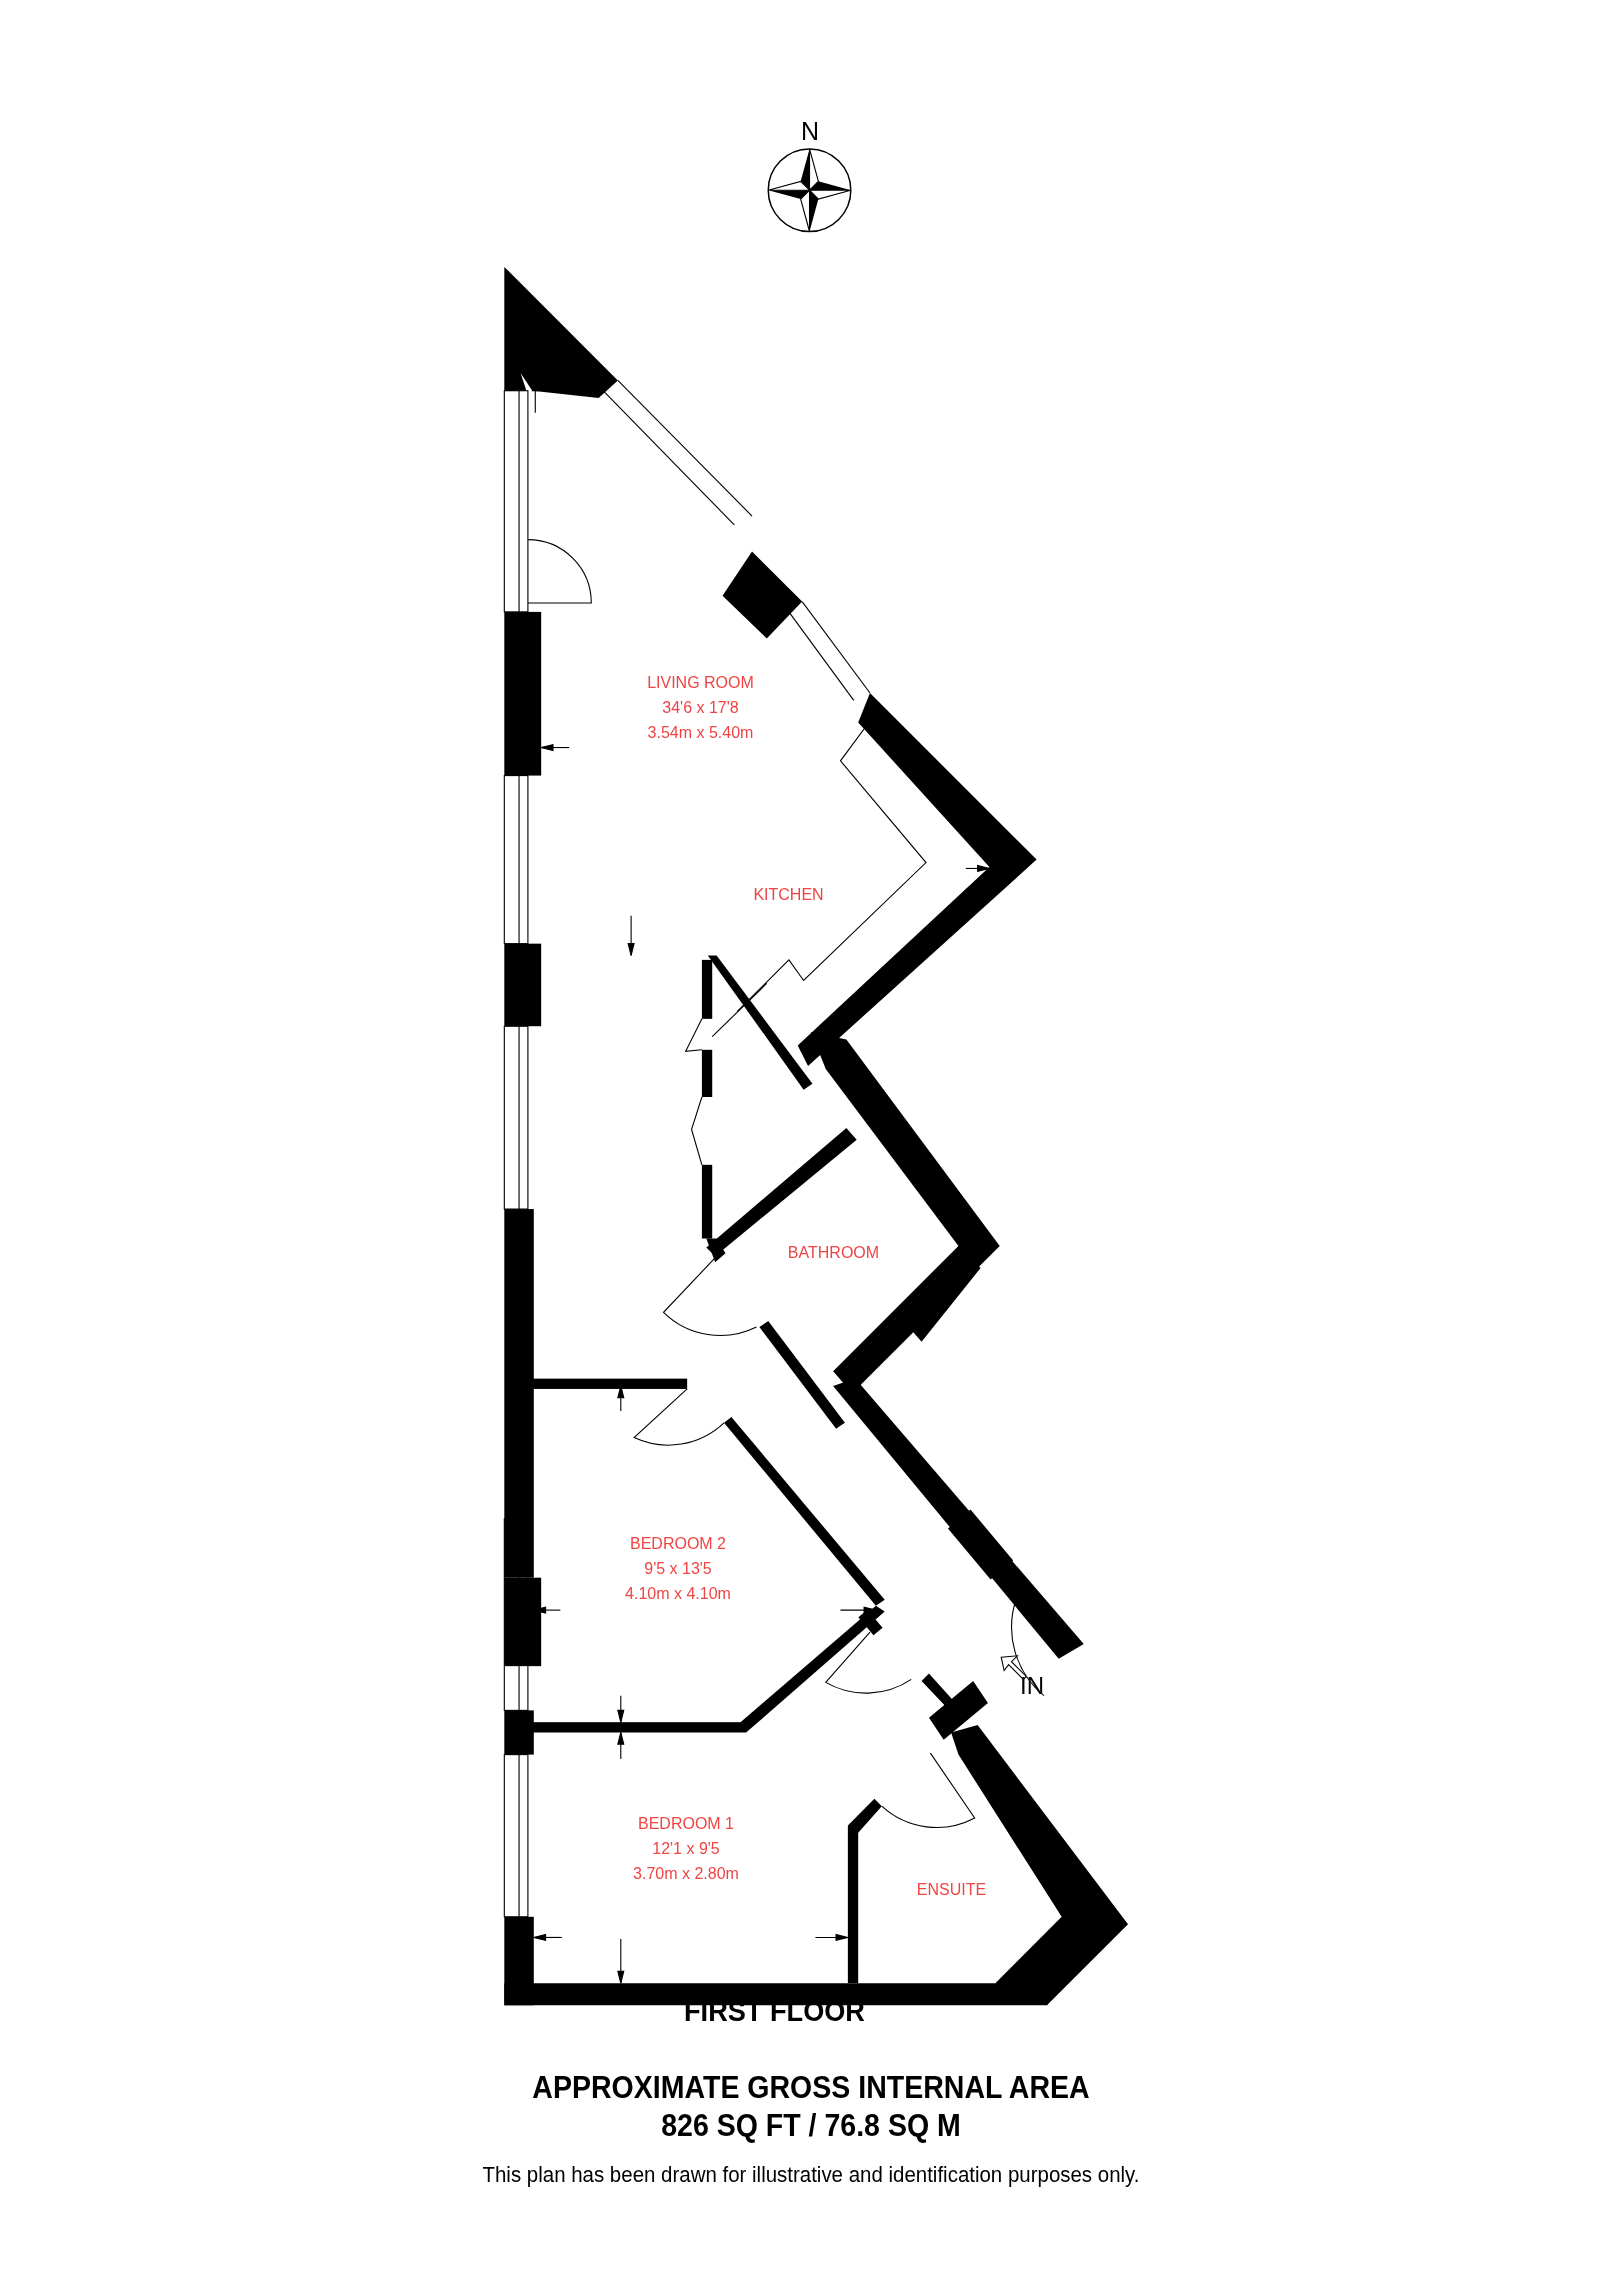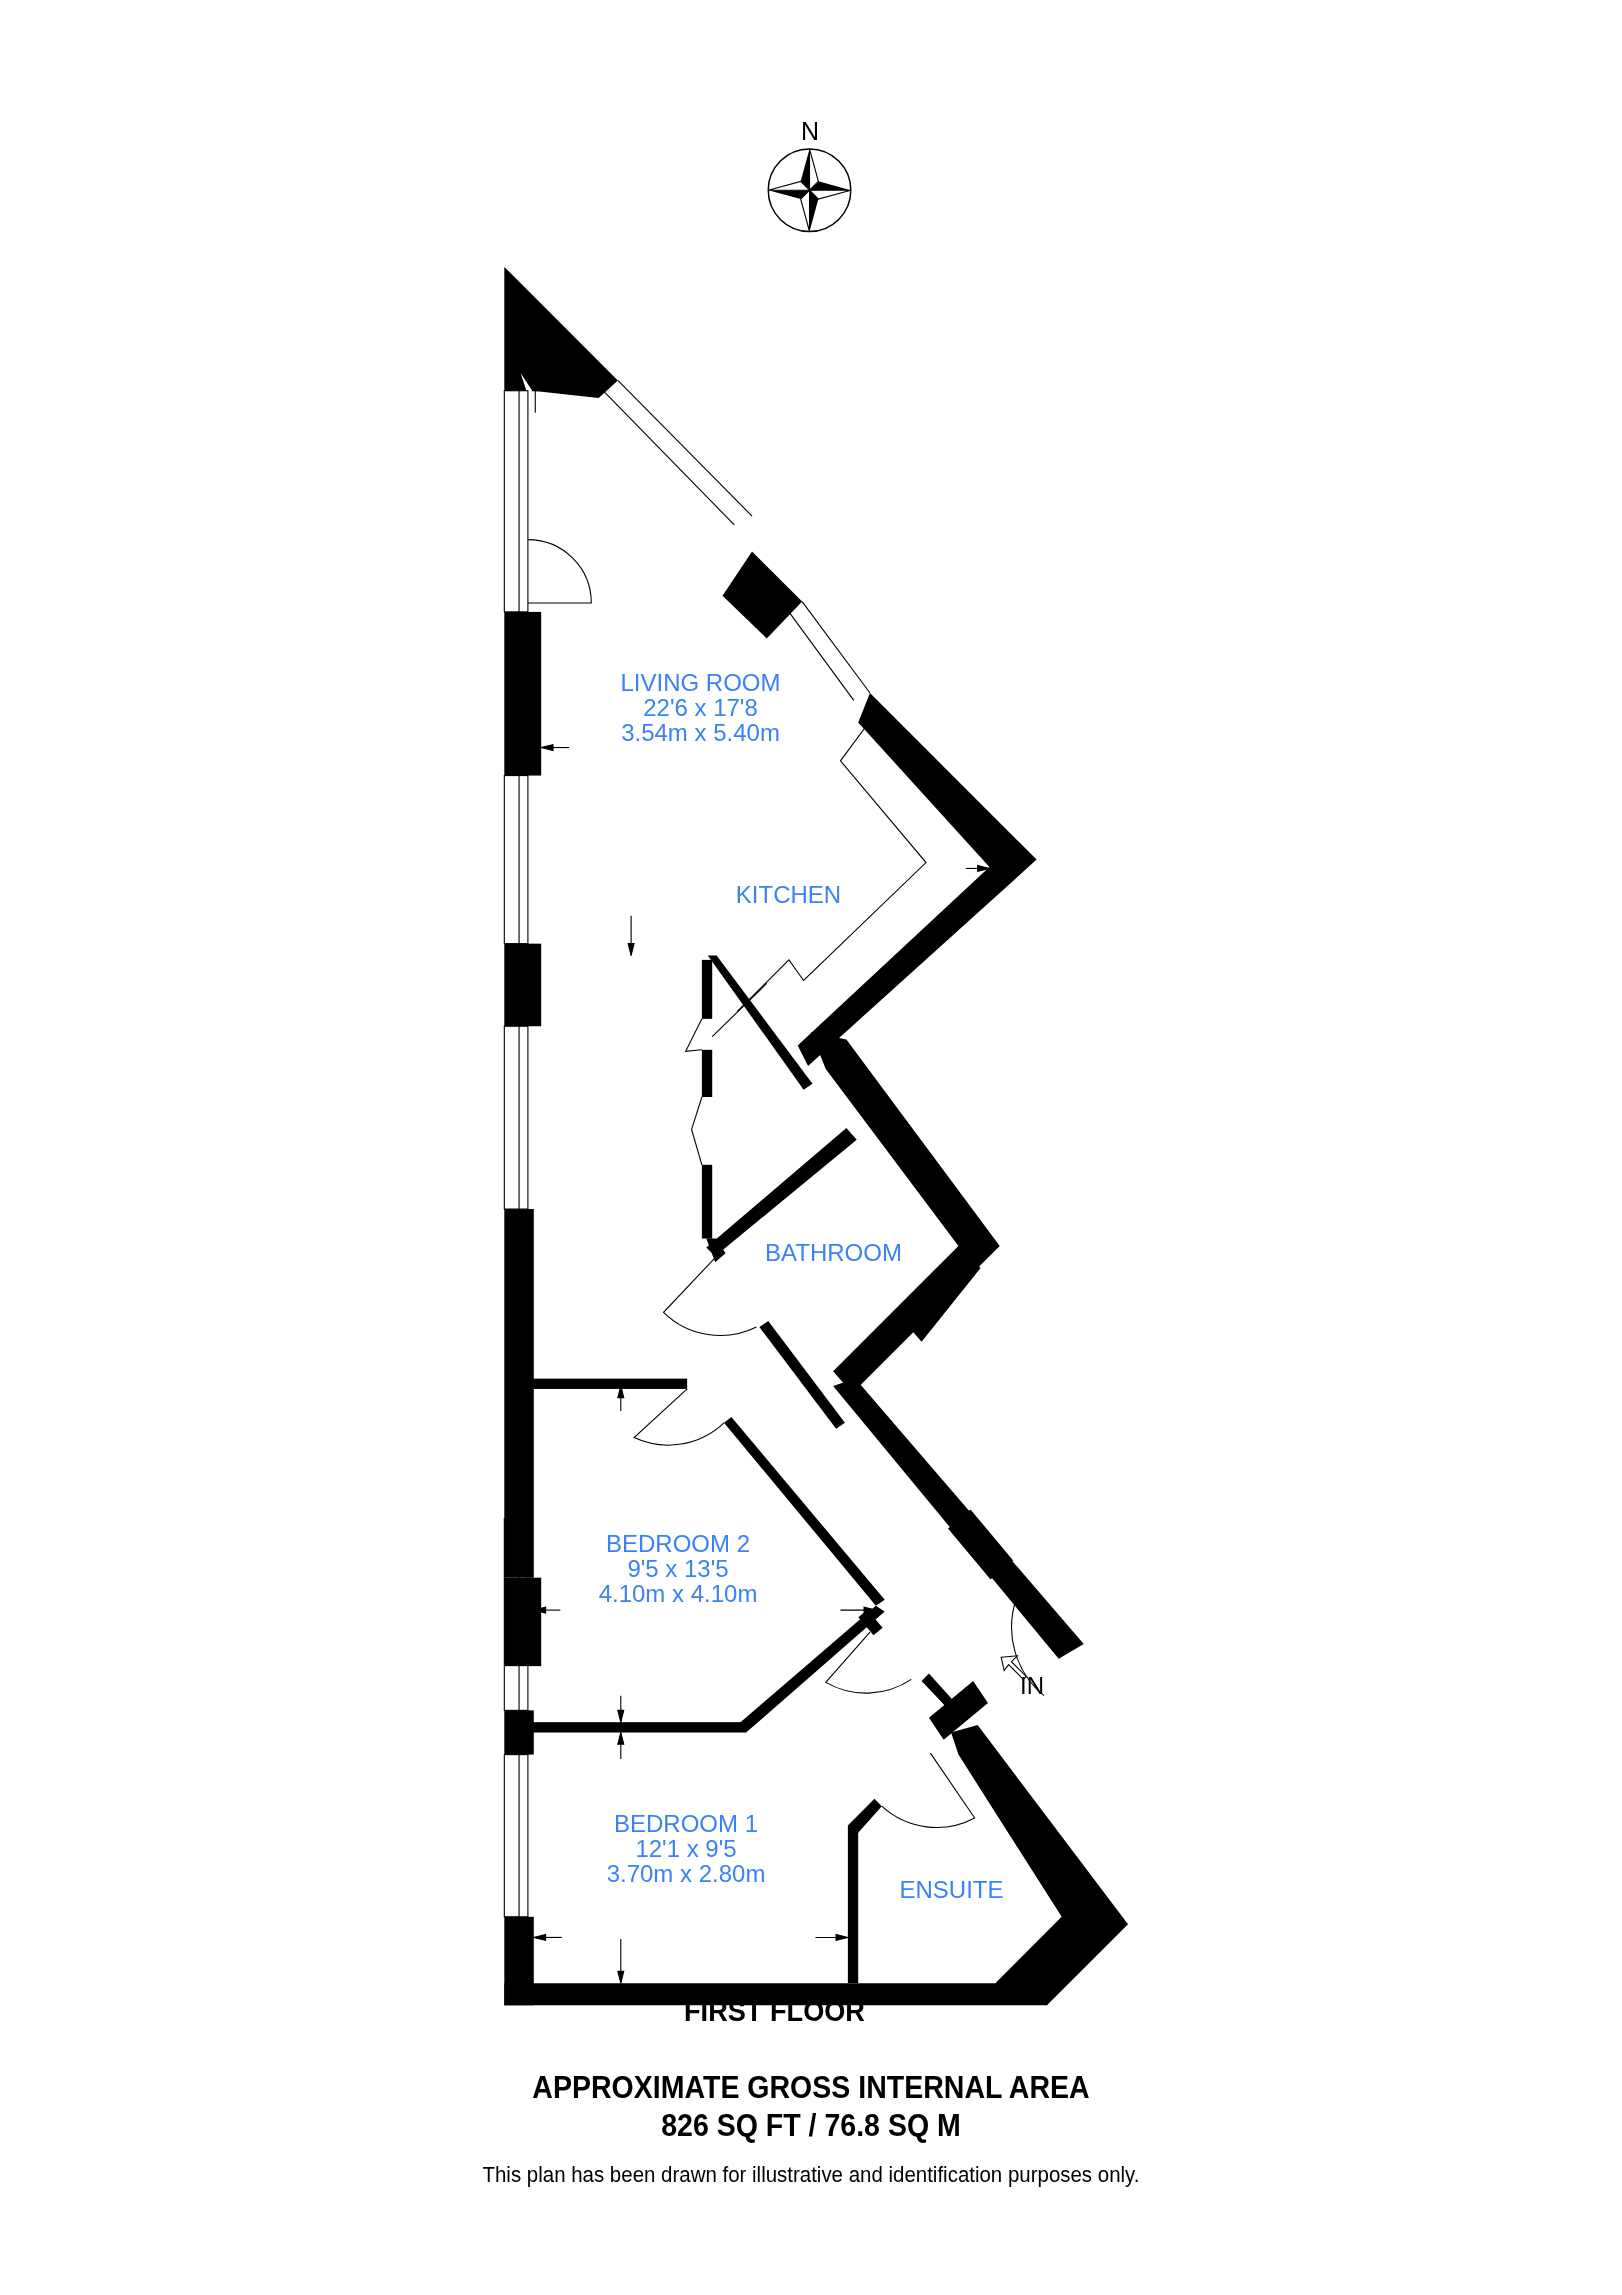--- a/index.html
+++ b/index.html
@@ -1,18 +1,18 @@
 <!DOCTYPE html>
 <html style="font-size:11.8px"><head>
 <meta charset="utf-8">
 <style>
   html, body { margin: 0; padding: 0; background: #ffffff; }
   body { width: 1622px; height: 2295px; position: relative; overflow: hidden; font-family: "Liberation Sans", sans-serif; color: #000; }
   svg.plan { position: absolute; left: 0; top: 0; width: 1622px; height: 2295px; }
-  .room-label { position: absolute; text-align: center; font-size: 24px; line-height: 25px; color: #3b82f6; font-family: "Liberation Sans", sans-serif; }
+  .room-label { position: absolute; text-align: center; font-size: 16px; line-height: 25px; color: #ef4444; font-family: "Liberation Sans", sans-serif; }
   .room-label span { display: block; white-space: nowrap; }
   .compass-n { position: absolute; left: 801px; top: 117px; font-size: 25px; font-family: "Liberation Sans", sans-serif; }
   .in-label { position: absolute; left: 1020px; top: 1672px; font-size: 24px; font-family: "Liberation Sans", sans-serif; }
   .floor-title { position: absolute; left: 0; width: 1549px; top: 1994px; text-align: center; font-size: 29.5px; font-weight: bold; font-family: "Liberation Sans", sans-serif; transform: scaleX(0.92); }
   .area-title { position: absolute; left: 0; width: 1622px; top: 2069px; text-align: center; font-size: 31px; font-weight: bold; line-height: 38px; font-family: "Liberation Sans", sans-serif; transform: scaleX(0.92); }
   .area-title span { display: block; }
   .disclaimer { position: absolute; left: 0; width: 1622px; top: 2162px; text-align: center; font-size: 22px; font-family: "Liberation Sans", sans-serif; transform: scaleX(0.93); }
 </style>
 </head>
 <body>
@@ -146,21 +146,21 @@
 
   <g fill="#fff" stroke="#000" stroke-width="1.5">
     <polygon points="1358,2248 1380,2246 1372,2254 1392,2274 1388,2278 1368,2258 1362,2266"></polygon>
   </g>
 </svg>
 
 <div class="compass-n">N</div>
 
 <div class="room-label" style="left:575px; top:670px; width:251px;">
   <span>LIVING ROOM</span>
-  <span>22'6 x 17'8</span>
+  <span>34'6 x 17'8</span>
   <span>3.54m x 5.40m</span>
 </div>
 
 <div class="room-label" style="left:715px; top:839px; width:147px;margin-top:43px;">
   <span>KITCHEN</span>
 </div>
 
 <div class="room-label" style="left:745px; top:1240px; width:177px;">
   <span>BATHROOM</span>
 </div>

